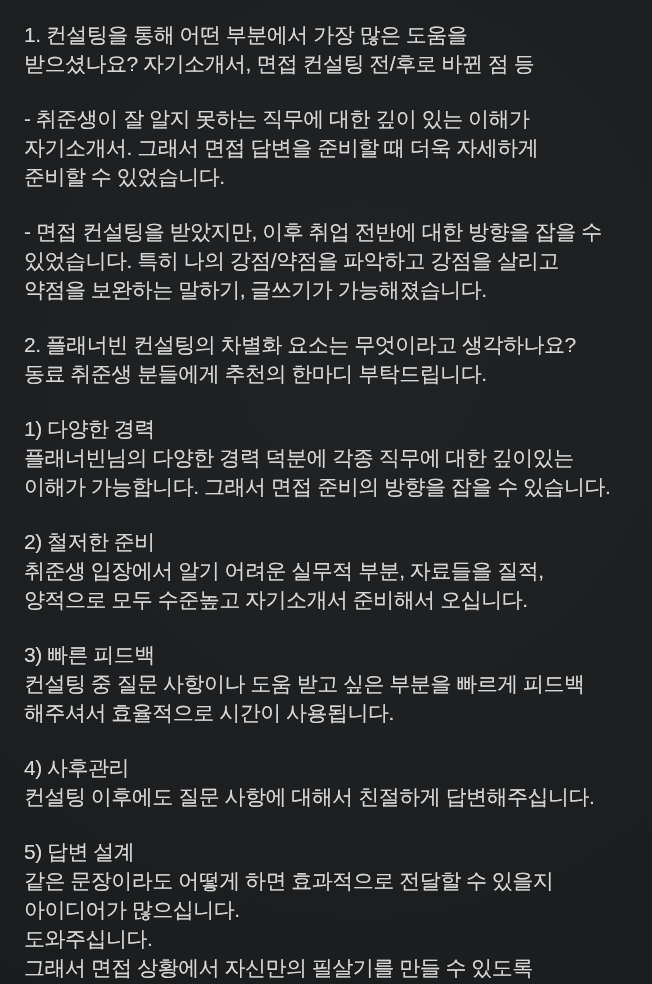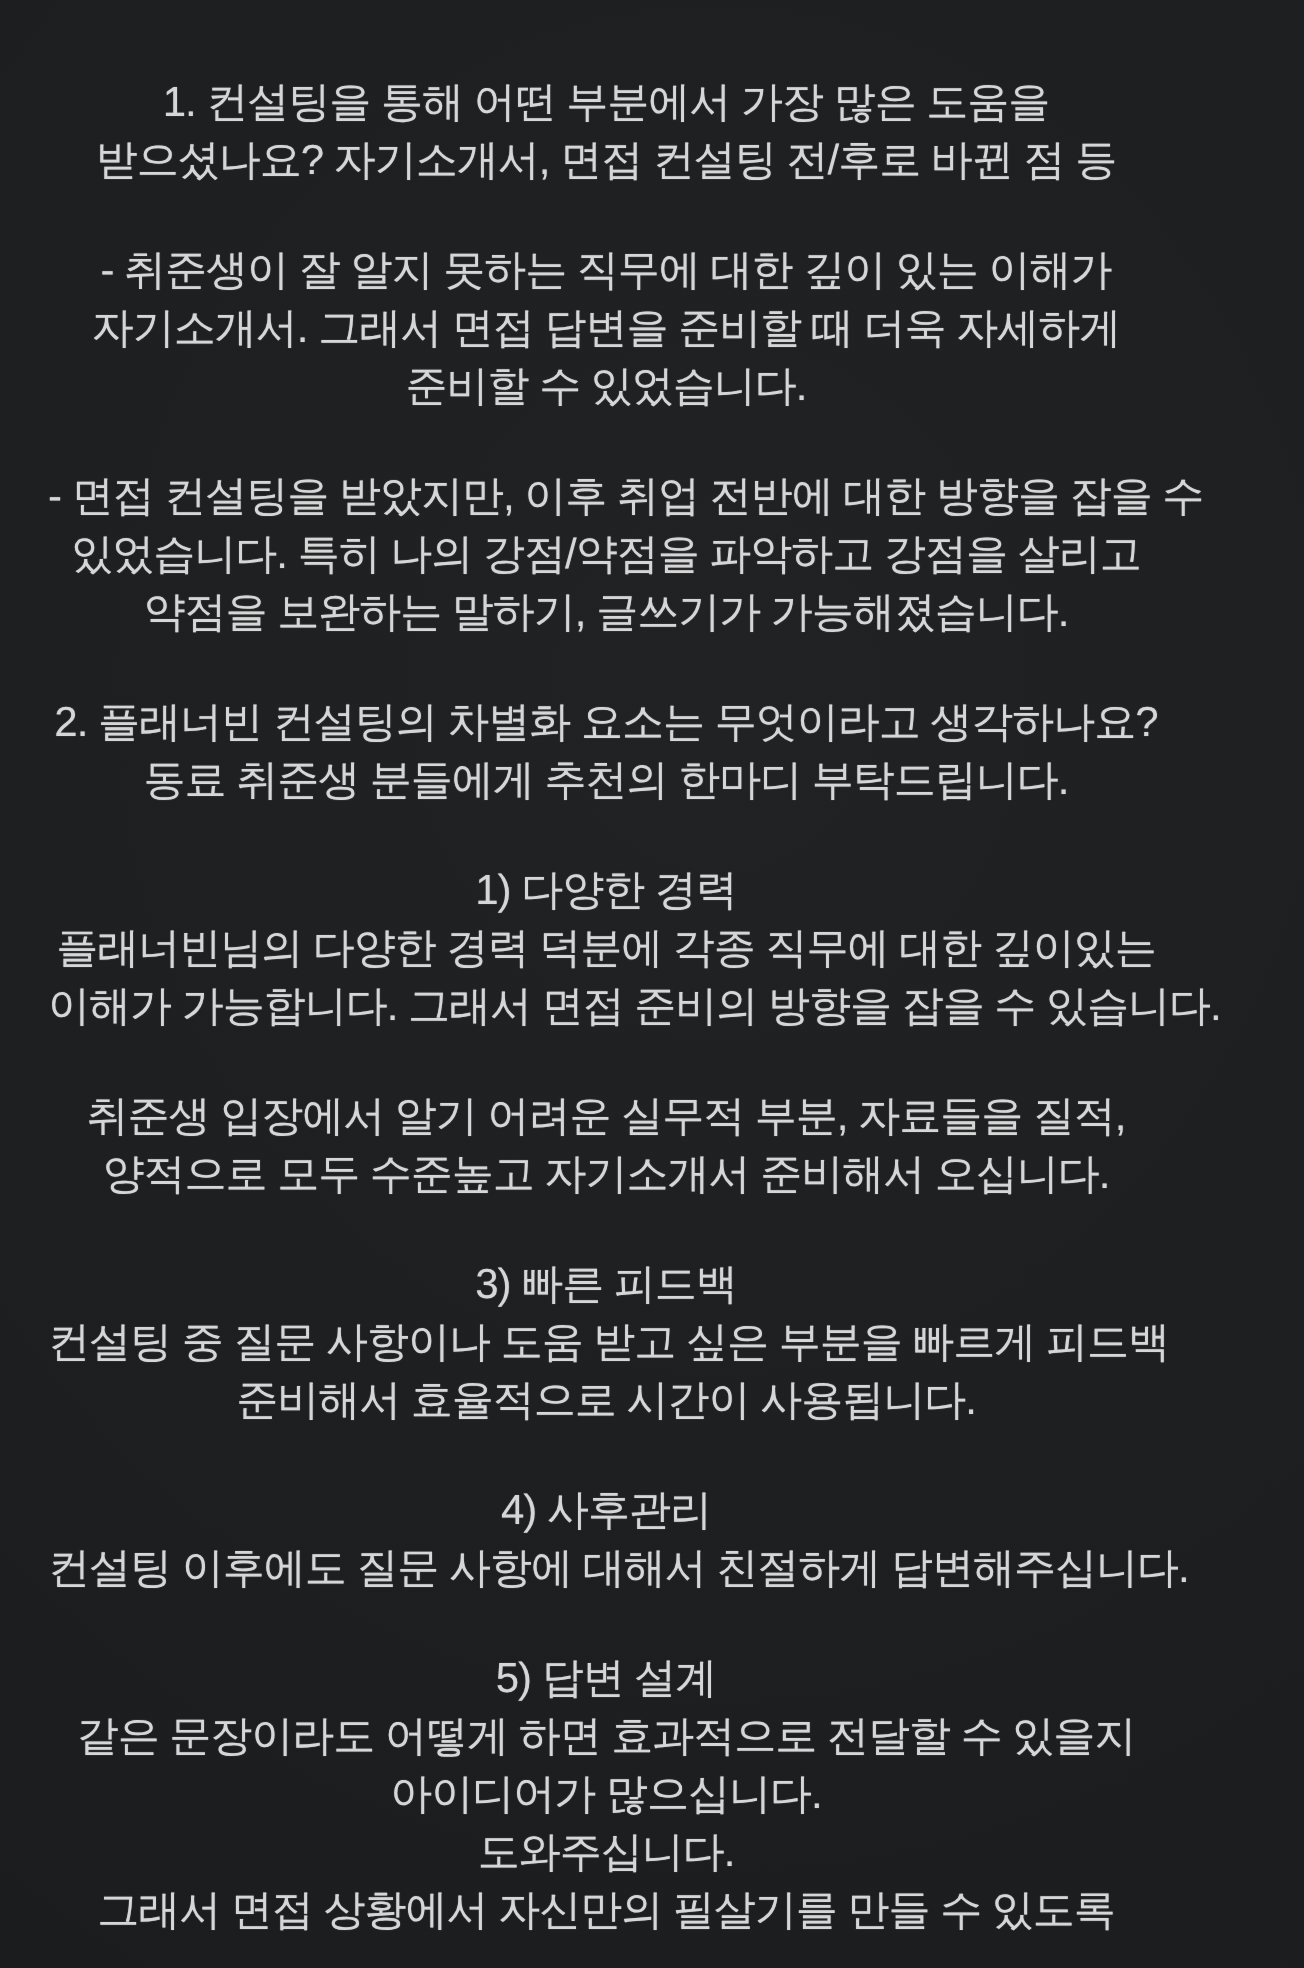--- a/index.html
+++ b/index.html
@@ -10,22 +10,21 @@
     width: 652px;
     height: 984px;
     overflow: hidden;
     background: radial-gradient(ellipse 120% 90% at 55% 35%, #212224 0%, #1c1d1e 75%, #191a1b 100%);
     font-family: "Liberation Sans", "DejaVu Sans", sans-serif;
   }
   .page {
     box-sizing: border-box;
     width: 596px;
     height: 984px;
-    padding: 37px 14px 0 24px;
-    text-align: center;
+    padding: 20px 14px 0 24px;
   }
   .para {
     margin: 0 0 26px 0;
   }
   .para:last-child {
     margin-bottom: 12px;
   }
   .line {
     font-size: 21px;
     line-height: 29px;
@@ -63,28 +62,29 @@
     <div class="line">동료 취준생 분들에게 추천의 한마디 부탁드립니다.</div>
   </div>
 
   <div class="para">
     <div class="line">1) 다양한 경력</div>
     <div class="line">플래너빈님의 다양한 경력 덕분에 각종 직무에 대한 깊이있는</div>
     <div class="line">이해가 가능합니다. 그래서 면접 준비의 방향을 잡을 수 있습니다.</div>
   </div>
 
   <div class="para">
+    <div class="line">2) 철저한 준비</div>
     <div class="line">취준생 입장에서 알기 어려운 실무적 부분, 자료들을 질적,</div>
     <div class="line">양적으로 모두 수준높고 자기소개서 준비해서 오십니다.</div>
   </div>
 
   <div class="para">
     <div class="line">3) 빠른 피드백</div>
     <div class="line">컨설팅 중 질문 사항이나 도움 받고 싶은 부분을 빠르게 피드백</div>
-    <div class="line">준비해서 효율적으로 시간이 사용됩니다.</div>
+    <div class="line">해주셔서 효율적으로 시간이 사용됩니다.</div>
   </div>
 
   <div class="para">
     <div class="line">4) 사후관리</div>
     <div class="line">컨설팅 이후에도 질문 사항에 대해서 친절하게 답변해주십니다.</div>
   </div>
 
   <div class="para">
     <div class="line">5) 답변 설계</div>
     <div class="line">같은 문장이라도 어떻게 하면 효과적으로 전달할 수 있을지</div>

